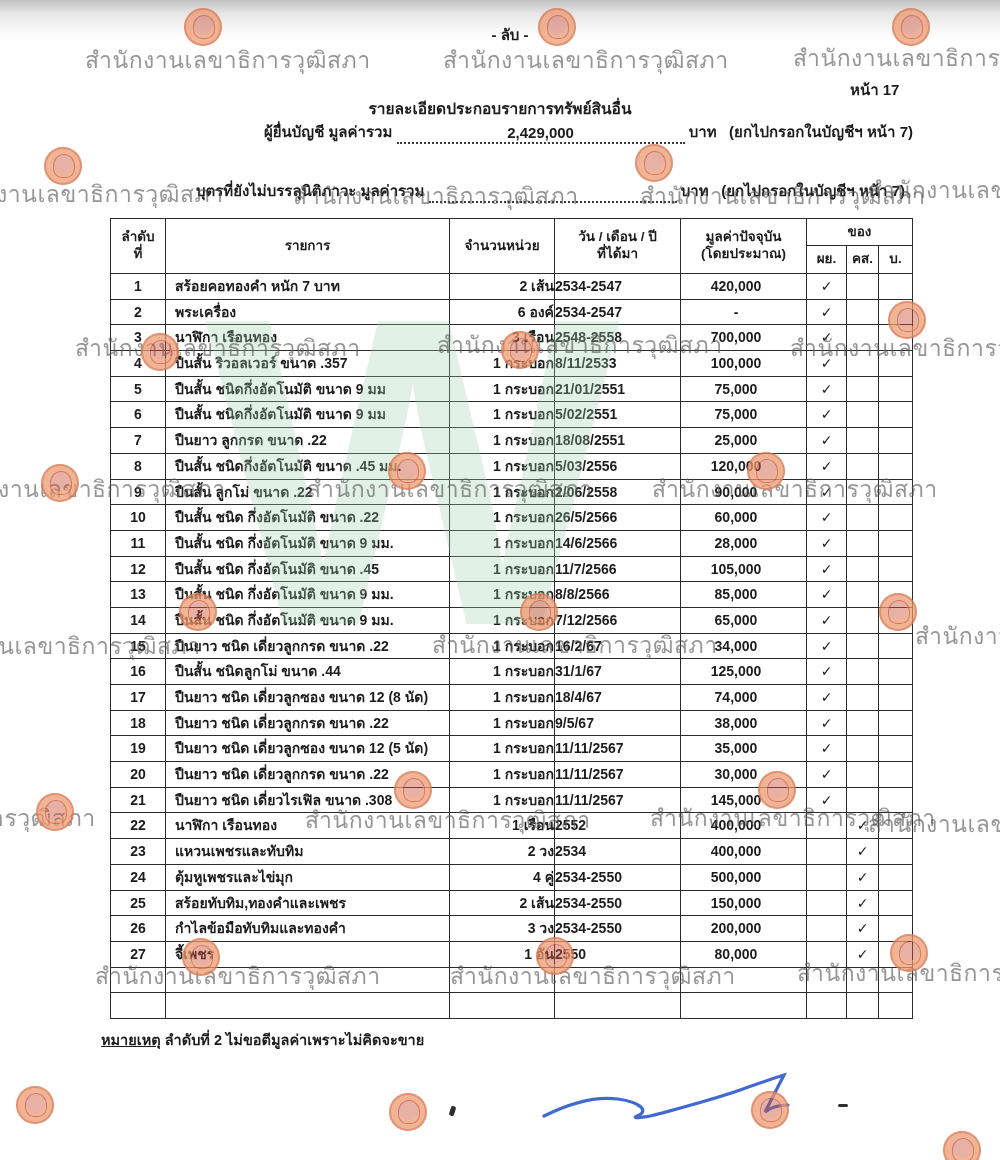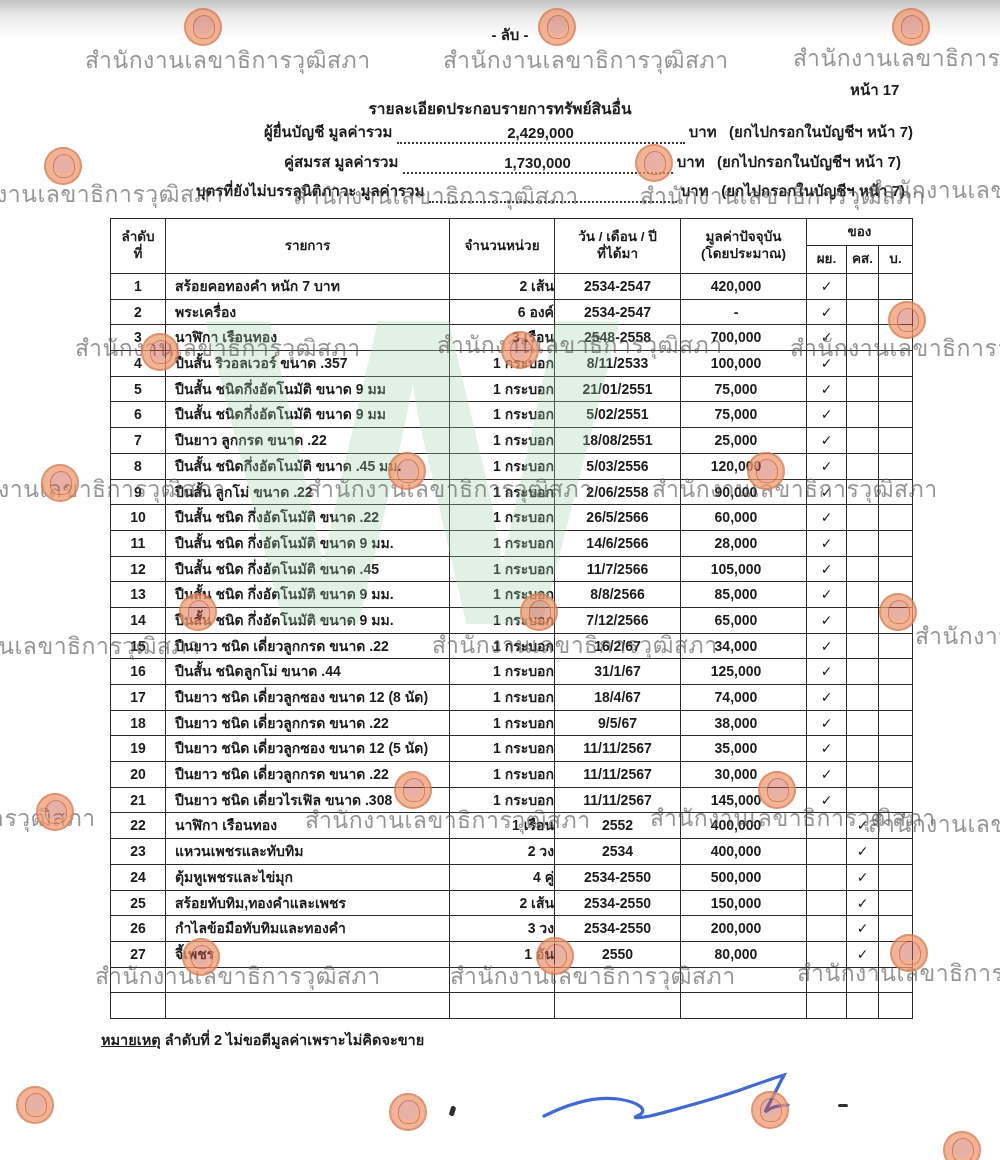--- a/index.html
+++ b/index.html
@@ -35,21 +35,21 @@
   .sum-note{font-weight:600;}
   
   table.assets{position:absolute;left:110px;top:218px;border-collapse:collapse;table-layout:fixed;}
   table.assets th,table.assets td{border:1.5px solid #2b2b2b;padding:0;overflow:hidden;
             font-weight:600;}
   table.assets th{font-size:13.5px;line-height:1.25;font-weight:600;}
   table.assets td{font-size:14px;height:24.7px;line-height:1.05;}
   .td-no{text-align:center;}
   .td-item{text-align:left;padding-left:9px !important;}
   .td-qty{text-align:right;}
-  .td-date{text-align:center;}
+  .td-date{text-align:left;}
   .td-value{text-align:center;padding-right:15px !important;}
   .td-chk{text-align:center;font-size:15px;font-weight:700;}
   .hdr-sub{font-size:12.5px;}
   
   .footnote{position:absolute;left:95px;top:1028px;font-size:14.5px;font-weight:700;margin-left:6px;}
   .footnote .u{text-decoration:underline;}
   .signature{position:absolute;left:538px;top:1072px;}
   .pen-mark{position:absolute;background:#2e2e2e;border-radius:2px;}
 </style>
 </head>
@@ -59,26 +59,20 @@
   <div class="top-shade"></div>
 
   <div class="content">
     <div class="classification">- ลับ -</div>
     <div class="page-number">หน้า 17</div>
     <div class="doc-title">รายละเอียดประกอบรายการทรัพย์สินอื่น</div>
 
     <div class="sum-line" style="left:264px;top:120px;">
       <span>ผู้ยื่นบัญชี  มูลค่ารวม</span>
       <span class="sum-dots" style="width:288px;">2,429,000</span>
-      <span class="sum-note">บาท</span>&nbsp;&nbsp;
-      <span class="sum-note">(ยกไปกรอกในบัญชีฯ หน้า 7)</span>
-    </div>
-    <div class="sum-line" style="left:284px;top:150px;">
-      <span>คู่สมรส  มูลค่ารวม</span>
-      <span class="sum-dots" style="width:270px;">1,730,000</span>
       <span class="sum-note">บาท</span>&nbsp;&nbsp;
       <span class="sum-note">(ยกไปกรอกในบัญชีฯ หน้า 7)</span>
     </div>
     <div class="sum-line" style="left:196px;top:179px;">
       <span>บุตรที่ยังไม่บรรลุนิติภาวะ  มูลค่ารวม</span>
       <span class="sum-dots" style="width:248px;"></span>
       <span class="sum-note">บาท</span>&nbsp;&nbsp;
       <span class="sum-note">(ยกไปกรอกในบัญชีฯ หน้า 7)</span>
     </div>
 

